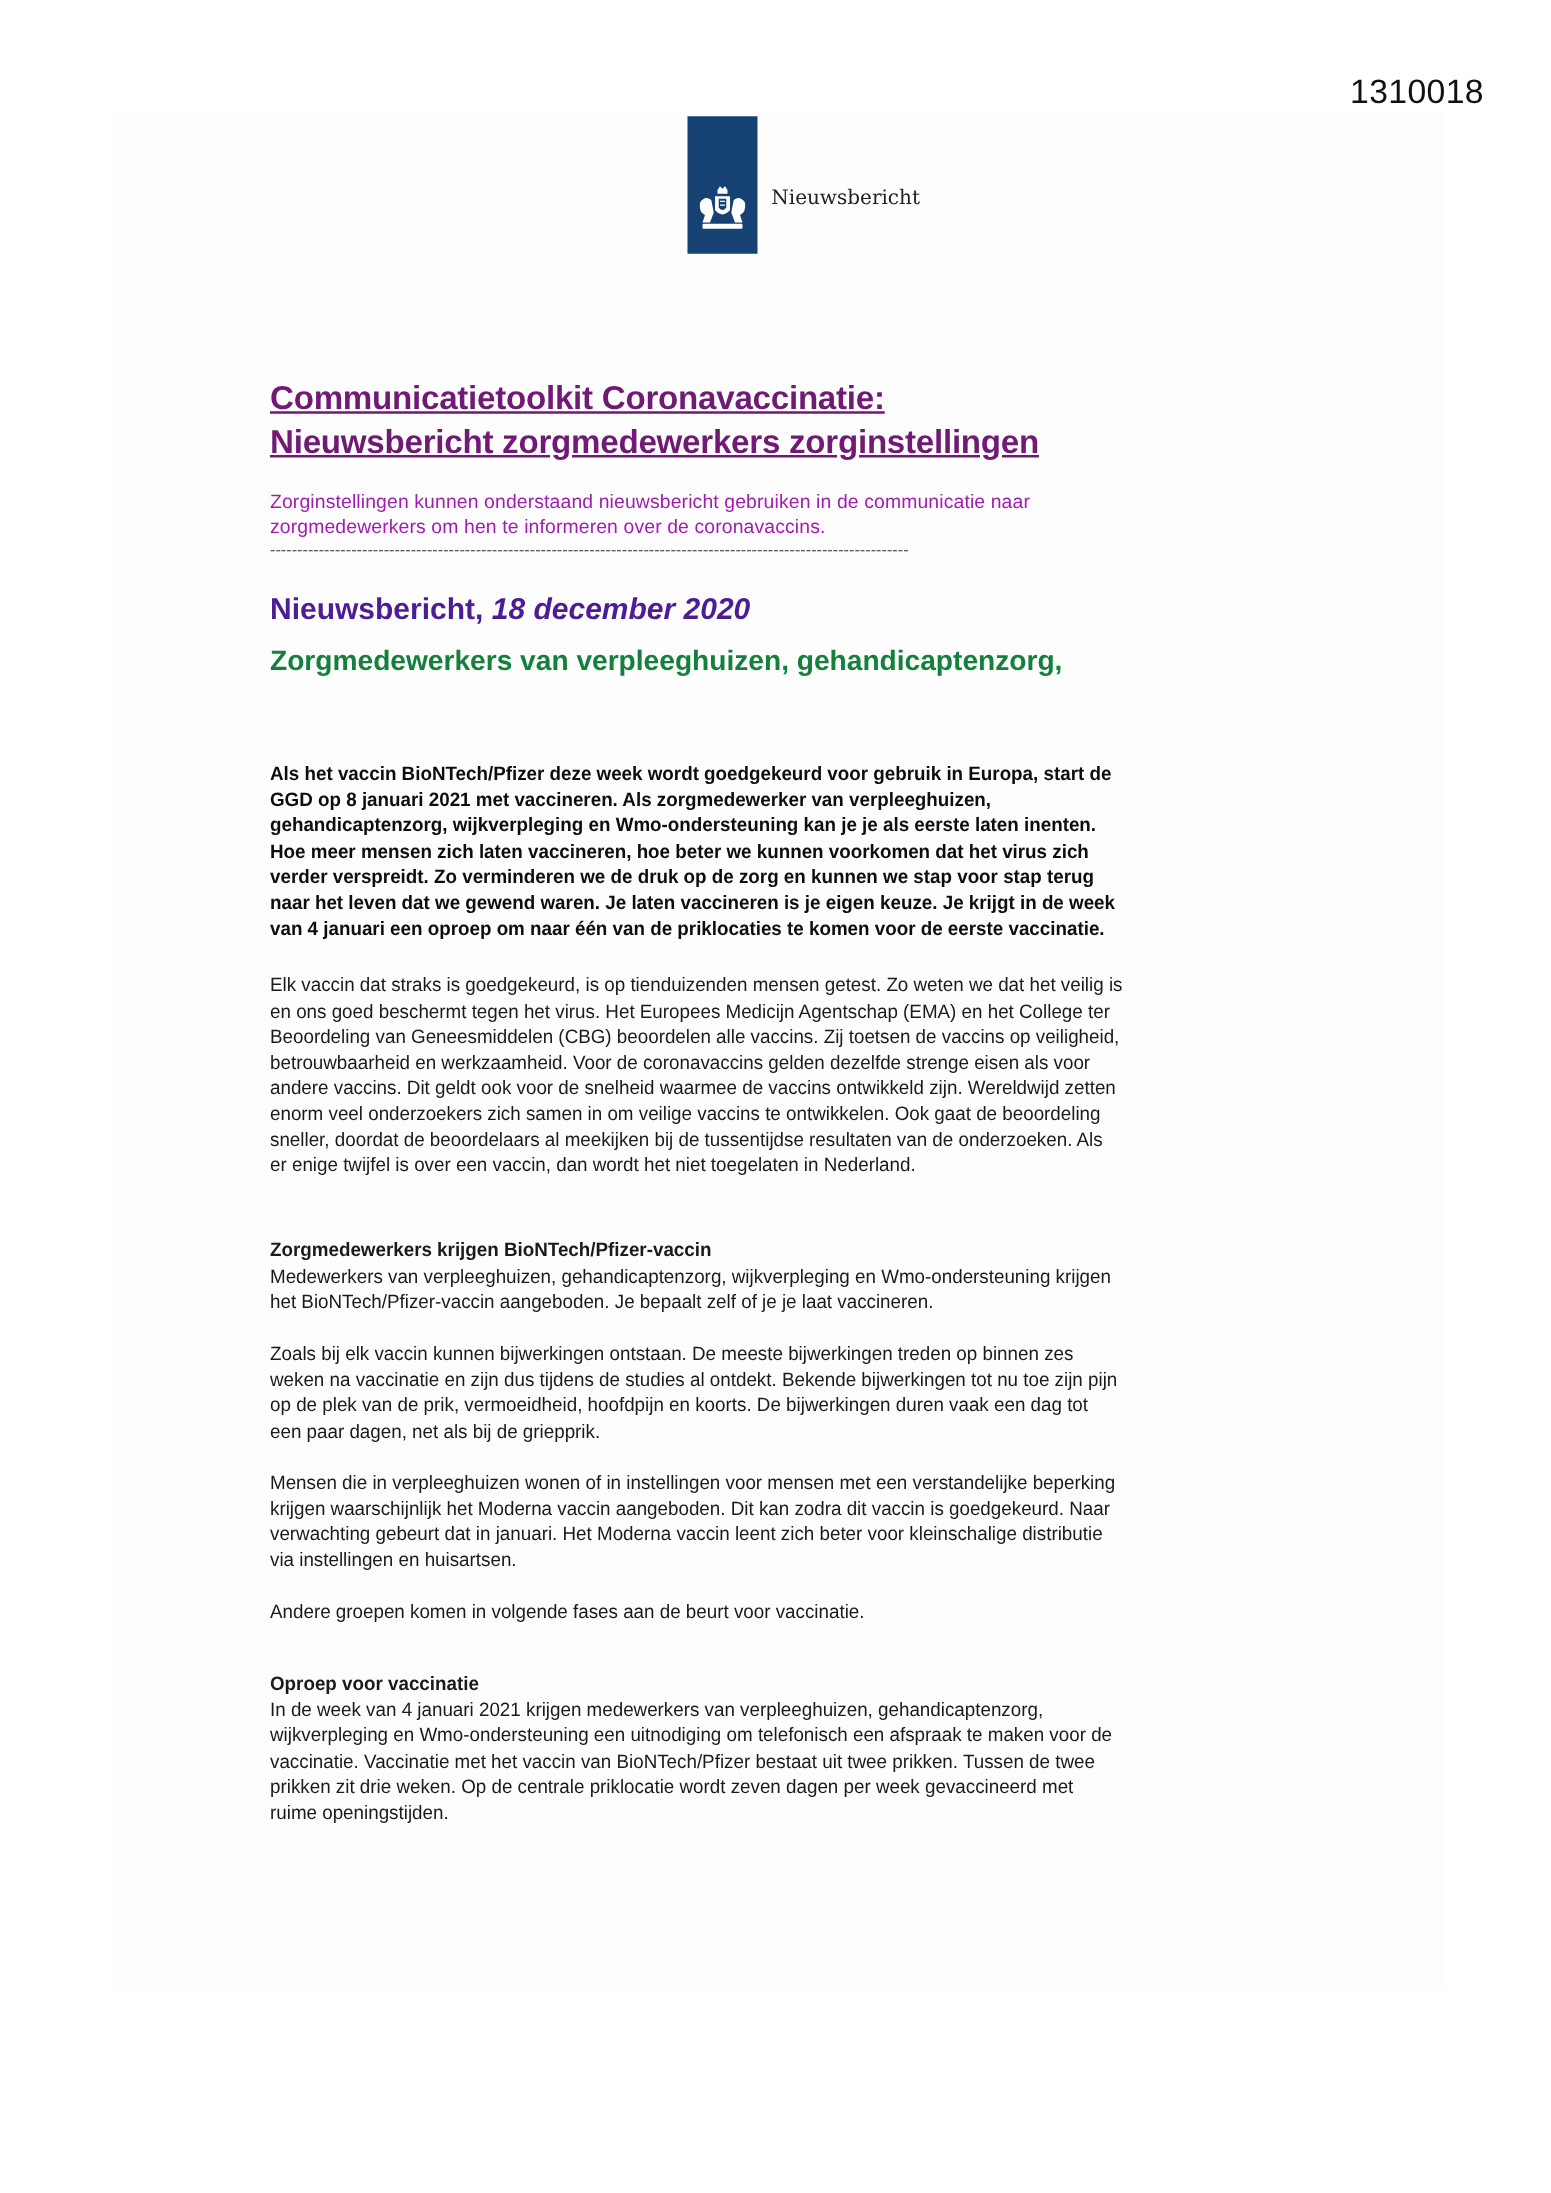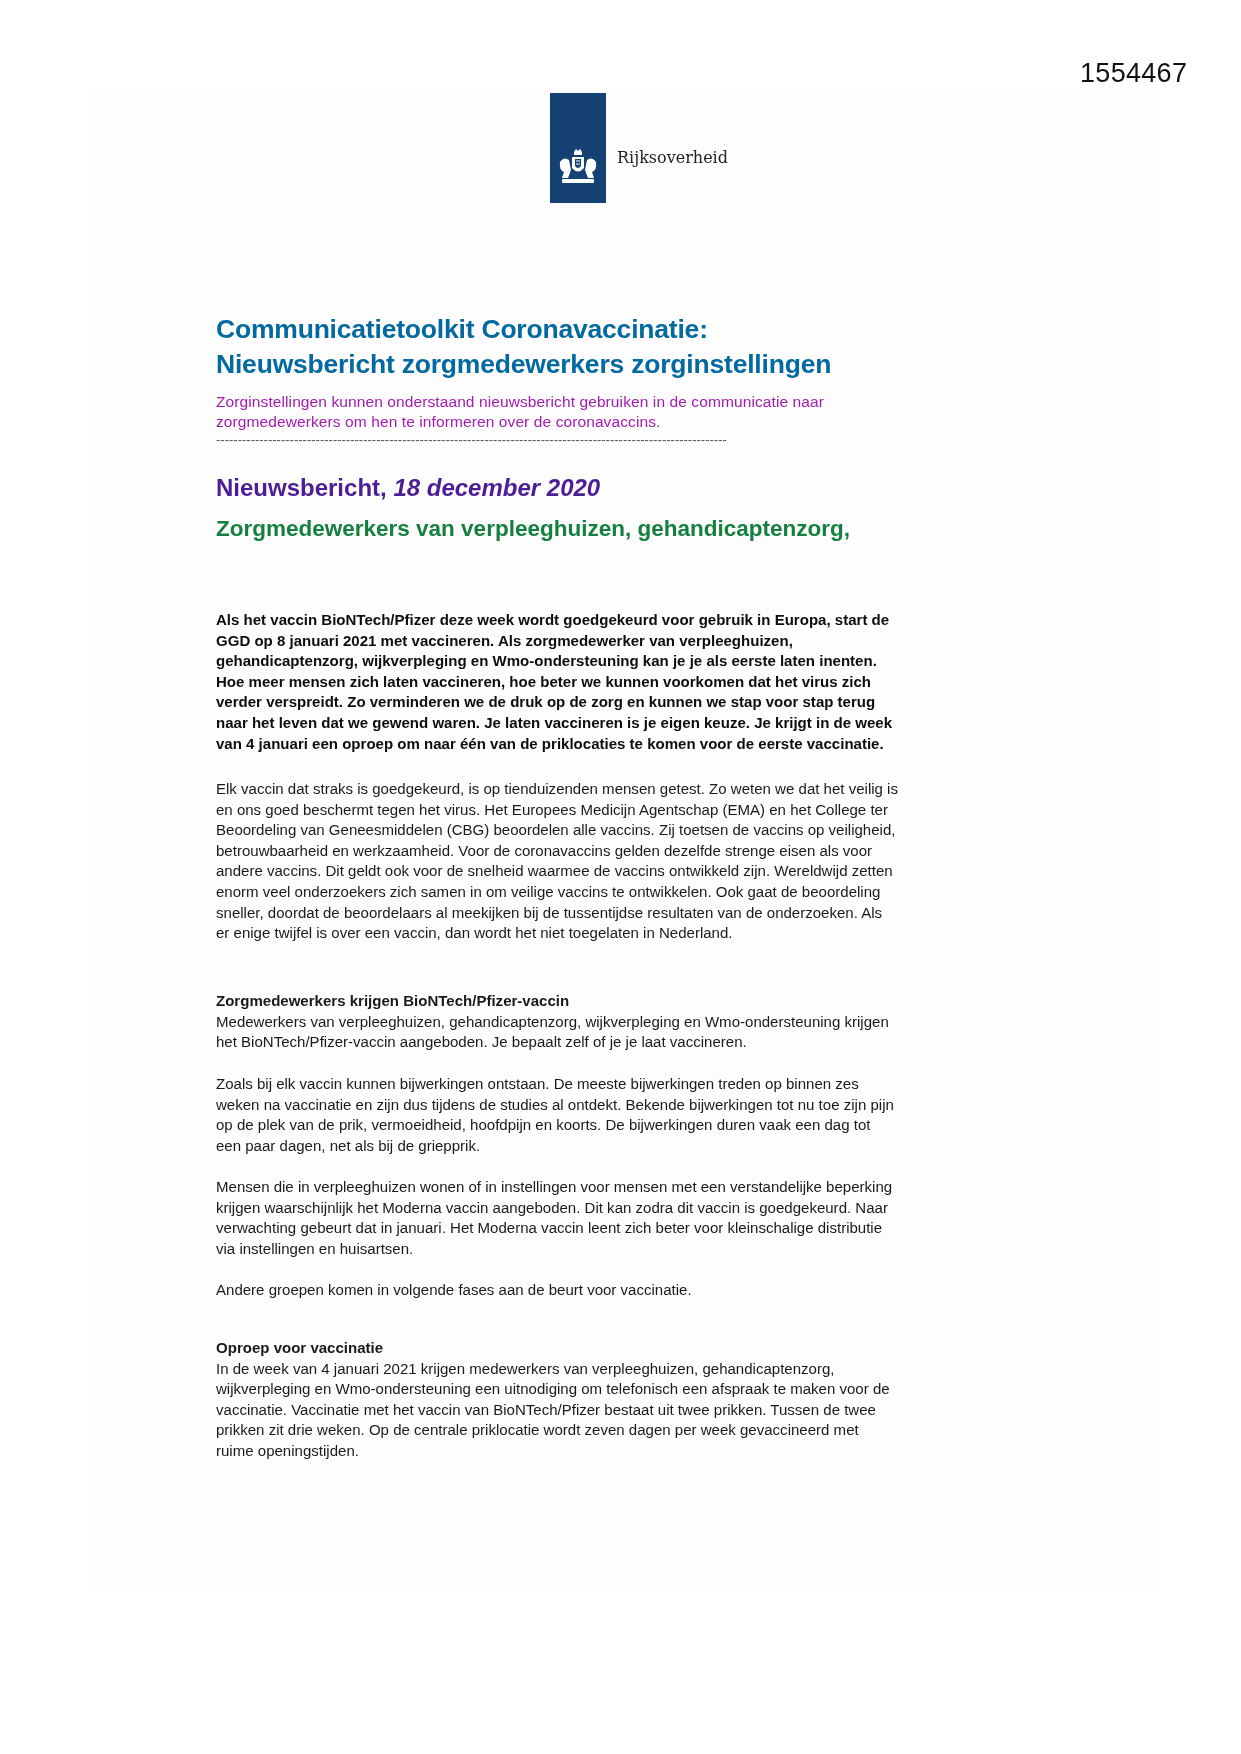--- a/index.html
+++ b/index.html
@@ -4,57 +4,57 @@
 <style>
   html, body { margin:0; padding:0; background:#ffffff; }
   body { width:1241px; height:1754px; position:relative; overflow:hidden; font-family:"Liberation Sans", sans-serif; color:#111; }
   .page-bg { position:absolute; left:89px; top:90px; width:1066px; height:1502px; background:#fdfdfd; }
   .doc-id { position:absolute; left:1080px; top:58px; font-size:27px; color:#111; letter-spacing:0.3px; }
   .logo-bar { position:absolute; left:550px; top:93px; width:56px; height:110px; background:#154273; }
   .logo-crest { position:absolute; left:556px; top:148px; width:44px; height:40px; }
   .logo-text { position:absolute; left:617px; top:148px; font-family:"DejaVu Serif", serif; font-size:16px; color:#222; }
   .block { position:absolute; left:216px; }
   .line { display:block; white-space:nowrap; }
-  .title { top:312px; font-size:26.5px; font-weight:bold; line-height:35px; color:#0369a1; letter-spacing:-0.2px; }
+  .title { top:301px; font-size:26.5px; font-weight:bold; line-height:35px; color:#701a75; letter-spacing:-0.2px;text-decoration:underline; }
   .intro { top:392px; font-size:15.5px; line-height:19.5px; color:#a21caf; letter-spacing:0.1px; }
   .dashes { position:absolute; left:216px; top:432px; font-size:13px; color:#555; white-space:nowrap; letter-spacing:0; }
   .dateline { top:474px; font-size:24px; font-weight:bold; color:#4c1d95; }
   .dateline i { font-weight:bold; }
   .headline { top:512px; font-size:22.5px; font-weight:bold; line-height:34px; color:#15803d; }
   .body { font-size:15.5px; line-height:20.6px; color:#1a1a1a; transform:scaleX(0.97); transform-origin:left top; }
   .lead { top:610px; font-weight:bold; color:#0d0d0d; }
   .p2 { top:779px; }
   .sub { font-weight:bold; }
   .s1 { top:991px; }
   .p4 { top:1074px; }
   .p5 { top:1177px; }
   .p6 { top:1280px; }
   .s2 { top:1338px; }
 </style>
 </head>
 <body>
 
 <div class="page-bg"></div>
 
-<div class="doc-id">1554467</div>
+<div class="doc-id">1310018</div>
 
 <div>
   <div class="logo-bar"></div>
   <svg class="logo-crest" viewBox="0 0 44 40">
     <g fill="#ffffff">
       <path d="M18 4 L20 1 L22 3 L24 1 L26 4 L26 7 L18 7 Z"></path>
       <path d="M16 9 L28 9 L28 20 Q22 27 16 20 Z"></path>
       <path d="M4 14 Q8 8 13 12 L15 22 L12 30 L6 30 L8 24 Q3 22 4 14 Z"></path>
       <path d="M40 14 Q36 8 31 12 L29 22 L32 30 L38 30 L36 24 Q41 22 40 14 Z"></path>
       <rect x="6" y="31" width="32" height="4" rx="1"></rect>
     </g>
     <path d="M19 11 L25 11 L25 18 Q22 22 19 18 Z" fill="#154273"></path>
     <path d="M20 13 L24 13 M20 16 L24 16" stroke="#ffffff" stroke-width="1"></path>
   </svg>
-  <div class="logo-text">Rijksoverheid</div>
+  <div class="logo-text">Nieuwsbericht</div>
 </div>
 
 <div class="block title">
   <span class="line">Communicatietoolkit Coronavaccinatie:</span>
   <span class="line">Nieuwsbericht zorgmedewerkers zorginstellingen</span>
 </div>
 
 <div class="block intro">
   <span class="line">Zorginstellingen kunnen onderstaand nieuwsbericht gebruiken in de communicatie naar</span>
   <span class="line">zorgmedewerkers om hen te informeren over de coronavaccins.</span>

